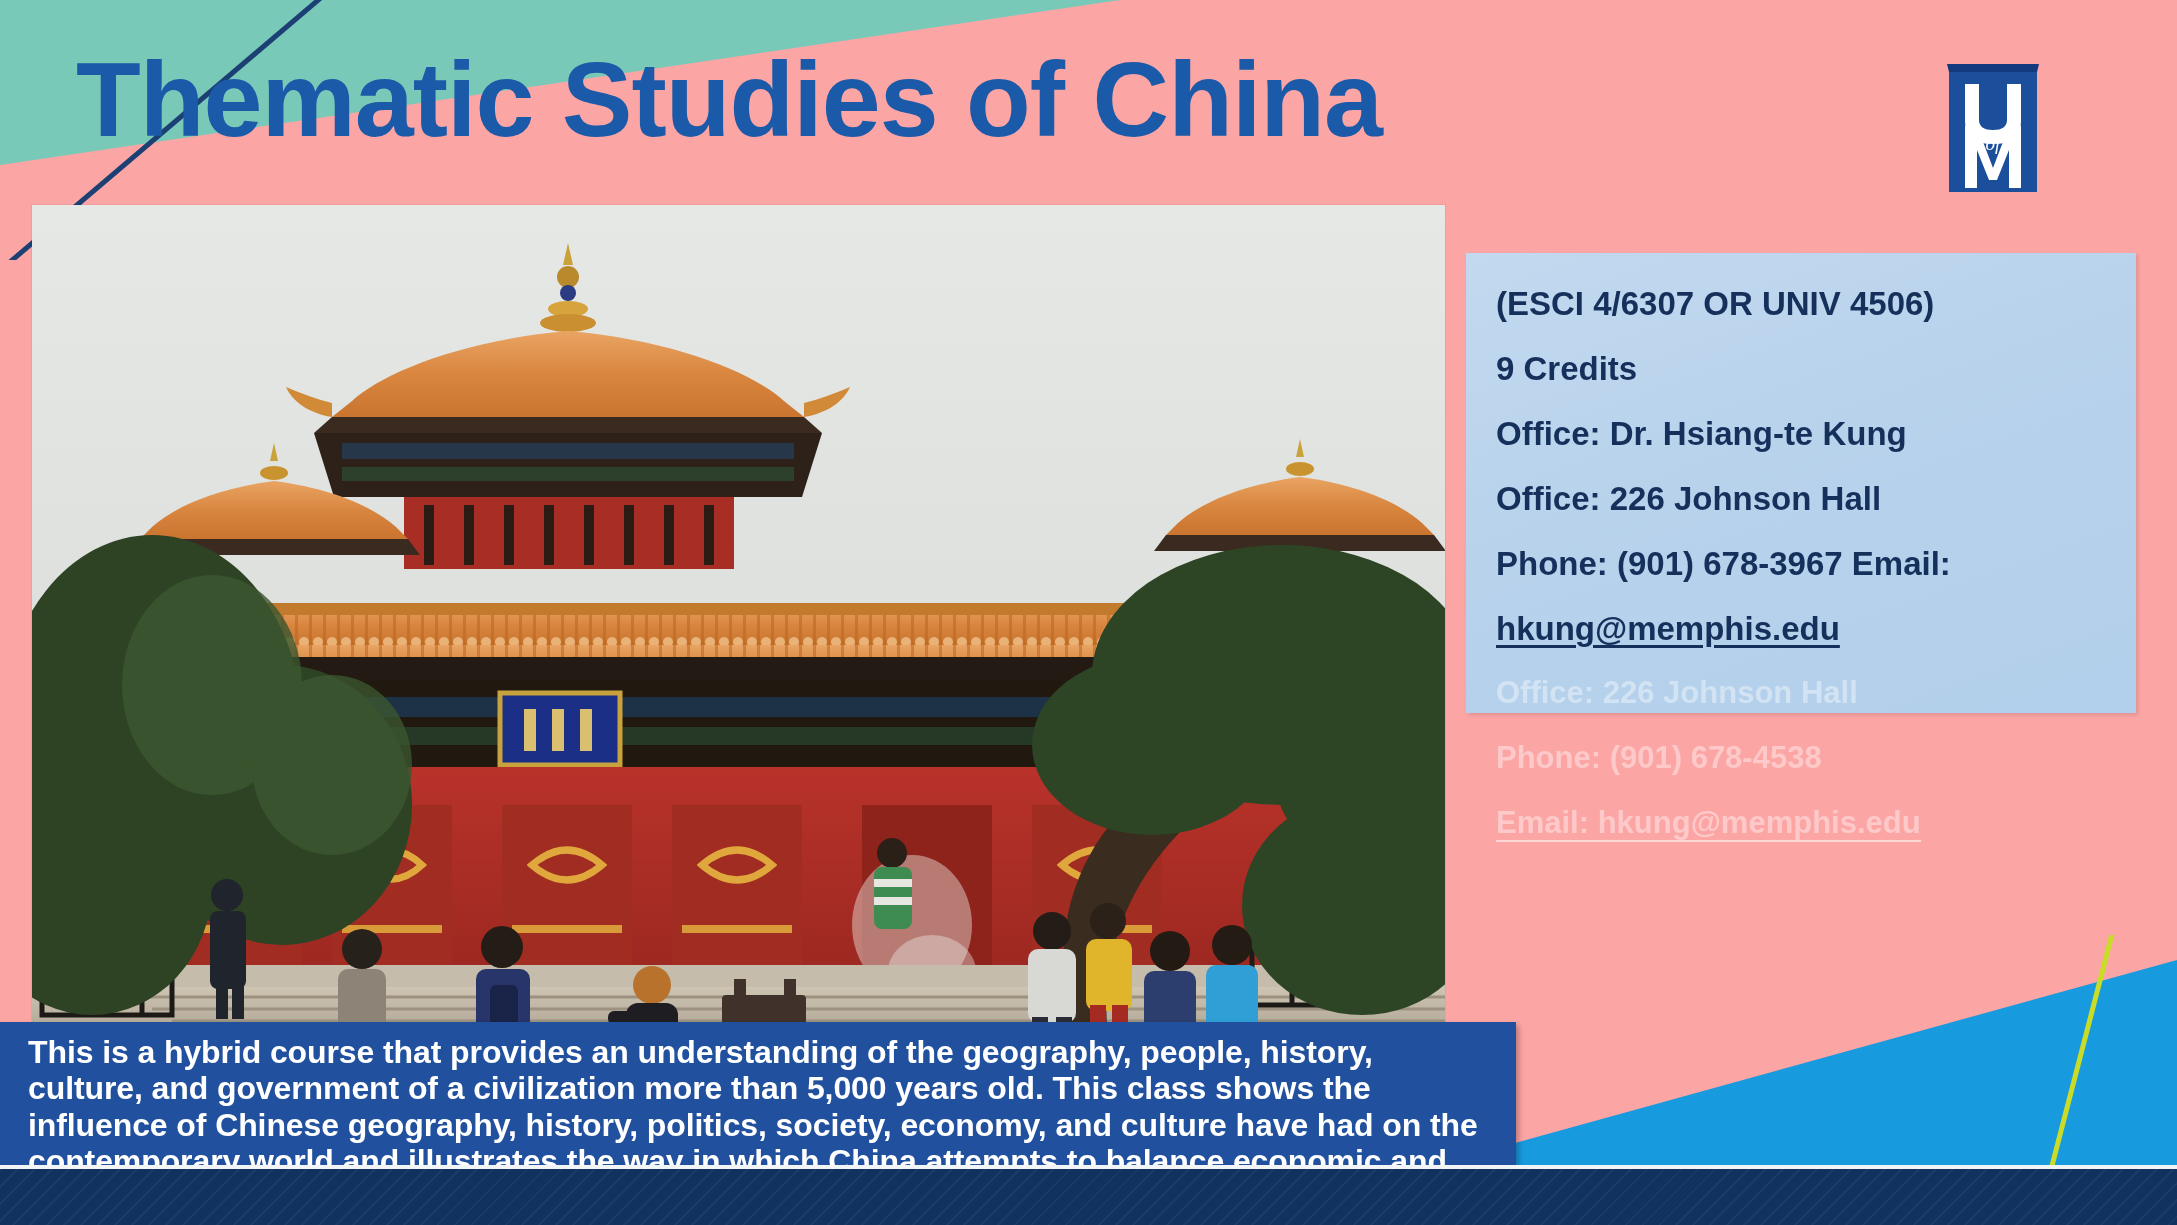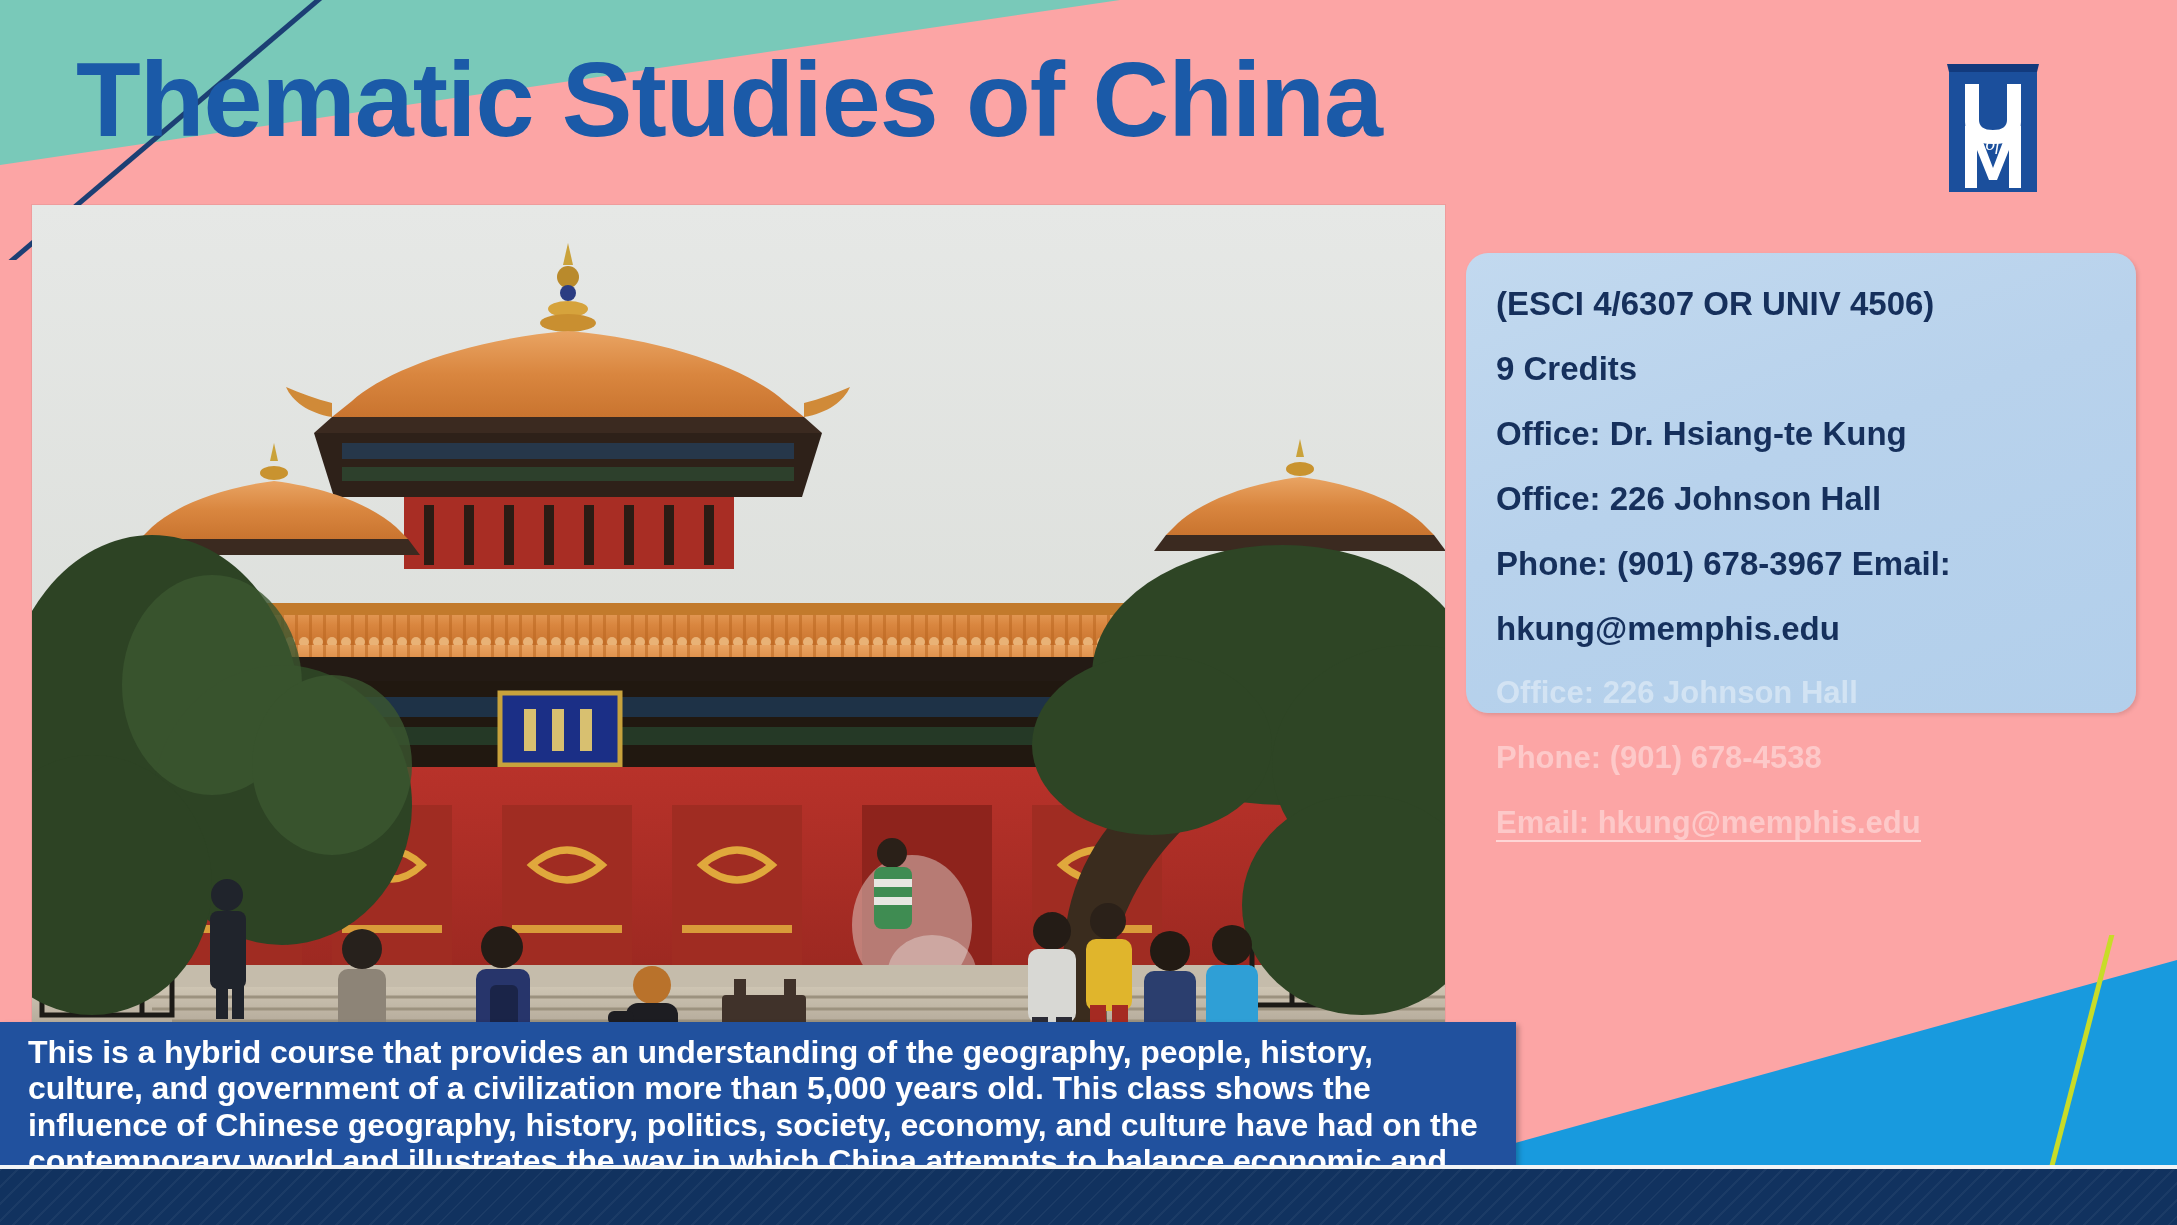--- a/index.html
+++ b/index.html
@@ -68,31 +68,31 @@
   .photo svg{display:block;width:100%;height:100%;}
 
   
   .info-panel{
     position:absolute;left:1466px;top:253px;width:670px;height:460px;
     background:linear-gradient(160deg,#c2d9ef 0%,#b8d2ec 45%,#b2cfeb 100%);
     box-shadow:2px 2px 4px rgba(0,0,0,.12);
     z-index:5;
     padding:34px 30px 0 30px;
     box-sizing:border-box;
-    border-radius:22px;
   }
   .info-line{
     color:#16305c;
     font-size:33px;
     font-weight:bold;
     line-height:1.0;
     margin-bottom:32px;
     white-space:nowrap;
   }
   .info-line.email{
+    text-decoration:underline;
     text-underline-offset:5px;
   }
   .ghost-line{
     color:rgba(255,255,255,.40);
     font-size:31px;font-weight:bold;
     line-height:1.0;margin-bottom:34px;white-space:nowrap;
   }
   .ghost-line.ghost-email{
     border-bottom:2px solid rgba(255,255,255,.55);
     display:inline-block;padding-bottom:2px;

